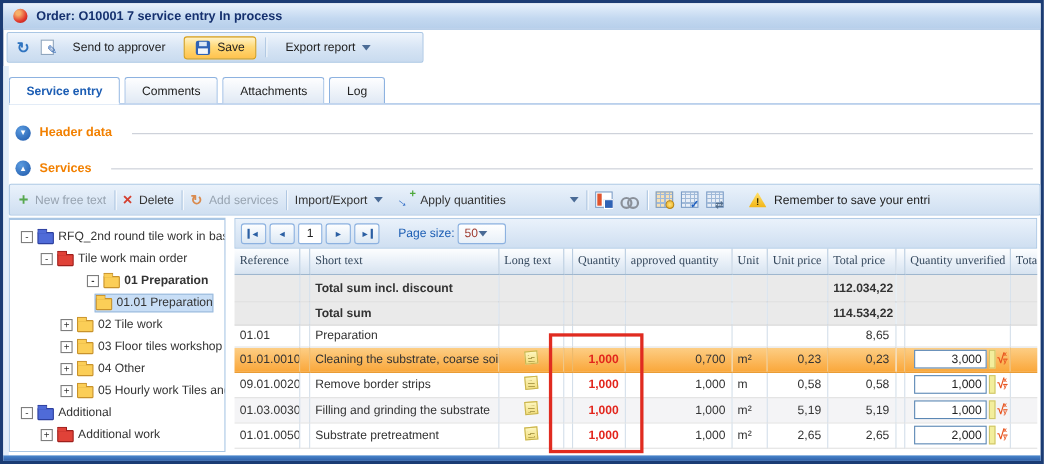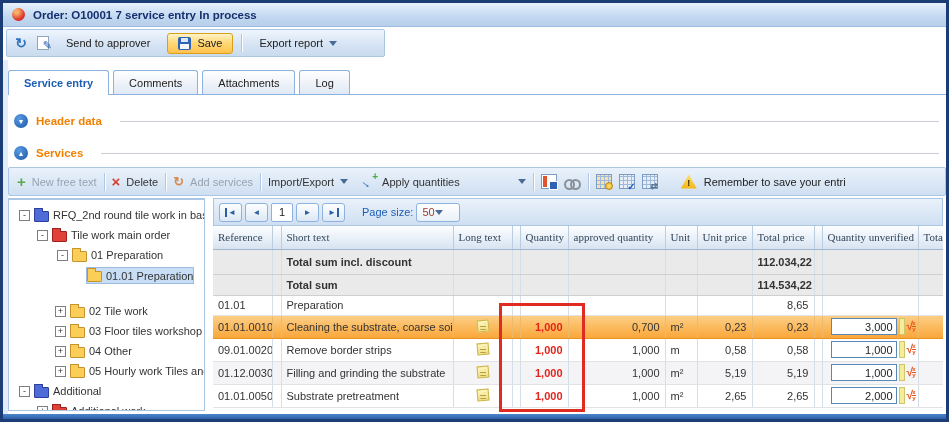--- a/index.html
+++ b/index.html
@@ -85,21 +85,21 @@
   .trow { display:flex; align-items:center; height:20px; gap:4px; cursor:pointer; white-space:nowrap; }
   .exp { flex:0 0 11px; width:11px; height:11px; background:#fff; border:1px solid #7E7E7E;
     font-size:9px; line-height:9px; text-align:center; color:#333; cursor:pointer; }
   .exp.minus::before { content:"-"; } .exp.plus::before { content:"+"; }
   .exp-spacer { flex:0 0 11px; }
   .fold { flex:0 0 15px; width:15px; height:11px; border-radius:1px; position:relative; margin-top:2px; }
   .fold::before { content:""; position:absolute; top:-4px; left:-1px; width:7px; height:3px; border-radius:1px 1px 0 0; background:inherit; border:inherit; border-bottom:none; }
   .fold.yellow { background:#FBCE57; border:1px solid #C8922B; }
   .fold.blue   { background:#4F6BD8; border:1px solid #2C3F9E; }
   .fold.red    { background:#E04238; border:1px solid #9E1F1C; }
-  .selwrap { display:flex; align-items:flex-end; gap:4px; padding:1px 0; }
+  .selwrap { display:flex; align-items:center; gap:4px; padding:1px 0; }
   .trow.selected .selwrap { background:#C8DEF6; border:1px solid #9CBBDD; }
   
   .grid-panel { position:absolute; left:213px; top:198px; width:730px; height:217px; overflow:hidden; }
   .pagebar { height:28px; background:linear-gradient(#EAF2FB,#CFDFF1); border:1px solid #A9C6E4;
     display:flex; align-items:center; padding:0 5px; gap:3px; }
   .pbtn { width:23px; height:19px; border:1px solid #8DB2E0; border-radius:3px;
     background:linear-gradient(#FDFEFF,#DCE8F4); color:#2B5FA3; font-size:8px;
     display:flex; align-items:center; justify-content:center; cursor:pointer; }
   .bar-l { border-left:2px solid currentColor; padding-left:1px; }
   .bar-r { border-right:2px solid currentColor; padding-right:1px; }
@@ -255,33 +255,33 @@
     <div class="trow" style="padding-left:10px;">
       <span class="exp minus"></span>
       <span class="fold blue"></span>
       <span>RFQ_2nd round tile work in base</span>
     </div>
     <div class="trow" style="padding-left:28px;">
       <span class="exp minus"></span>
       <span class="fold red"></span>
       <span>Tile work main order</span>
     </div>
-    <div class="trow" style="padding-left:48px;">
+    <div class="trow" style="padding-left:70px;font-weight:bold;">
       <span class="exp minus"></span>
       <span class="fold yellow"></span>
       <span>01 Preparation</span>
     </div>
     <div class="trow selected" style="padding-left:62px;">
       <span class="exp-spacer"></span>
       <span class="selwrap">
         <span class="fold yellow"></span>
         <span>01.01 Preparation</span>
       </span>
     </div>
-    <div class="trow" style="padding-left:46px;margin-top:16px;">
+    <div class="trow" style="padding-left:46px;">
       <span class="exp plus"></span>
       <span class="fold yellow"></span>
       <span>02 Tile work</span>
     </div>
     <div class="trow" style="padding-left:46px;">
       <span class="exp plus"></span>
       <span class="fold yellow"></span>
       <span>03 Floor tiles workshop</span>
     </div>
     <div class="trow" style="padding-left:46px;">
@@ -455,21 +455,21 @@
                   <i class="fx">
                     <b>x</b>
                     <span>y</span>
                   </i>
                 </span>
             </span>
           </td>
           <td></td>
         </tr>
         <tr class="r-item r-alt">
-          <td>01.12.0030</td>
+          <td>01.03.0030</td>
             <td></td>
           <td>Filling and grinding the substrate</td>
           <td class="cell-note"><span class="note"></span></td>
           <td></td>
           <td class="num qty-red">1,000</td>
           <td class="num">1,000</td>
           <td>m²</td>
           <td class="num">5,19</td>
           <td class="num">5,19</td>
           <td></td>

